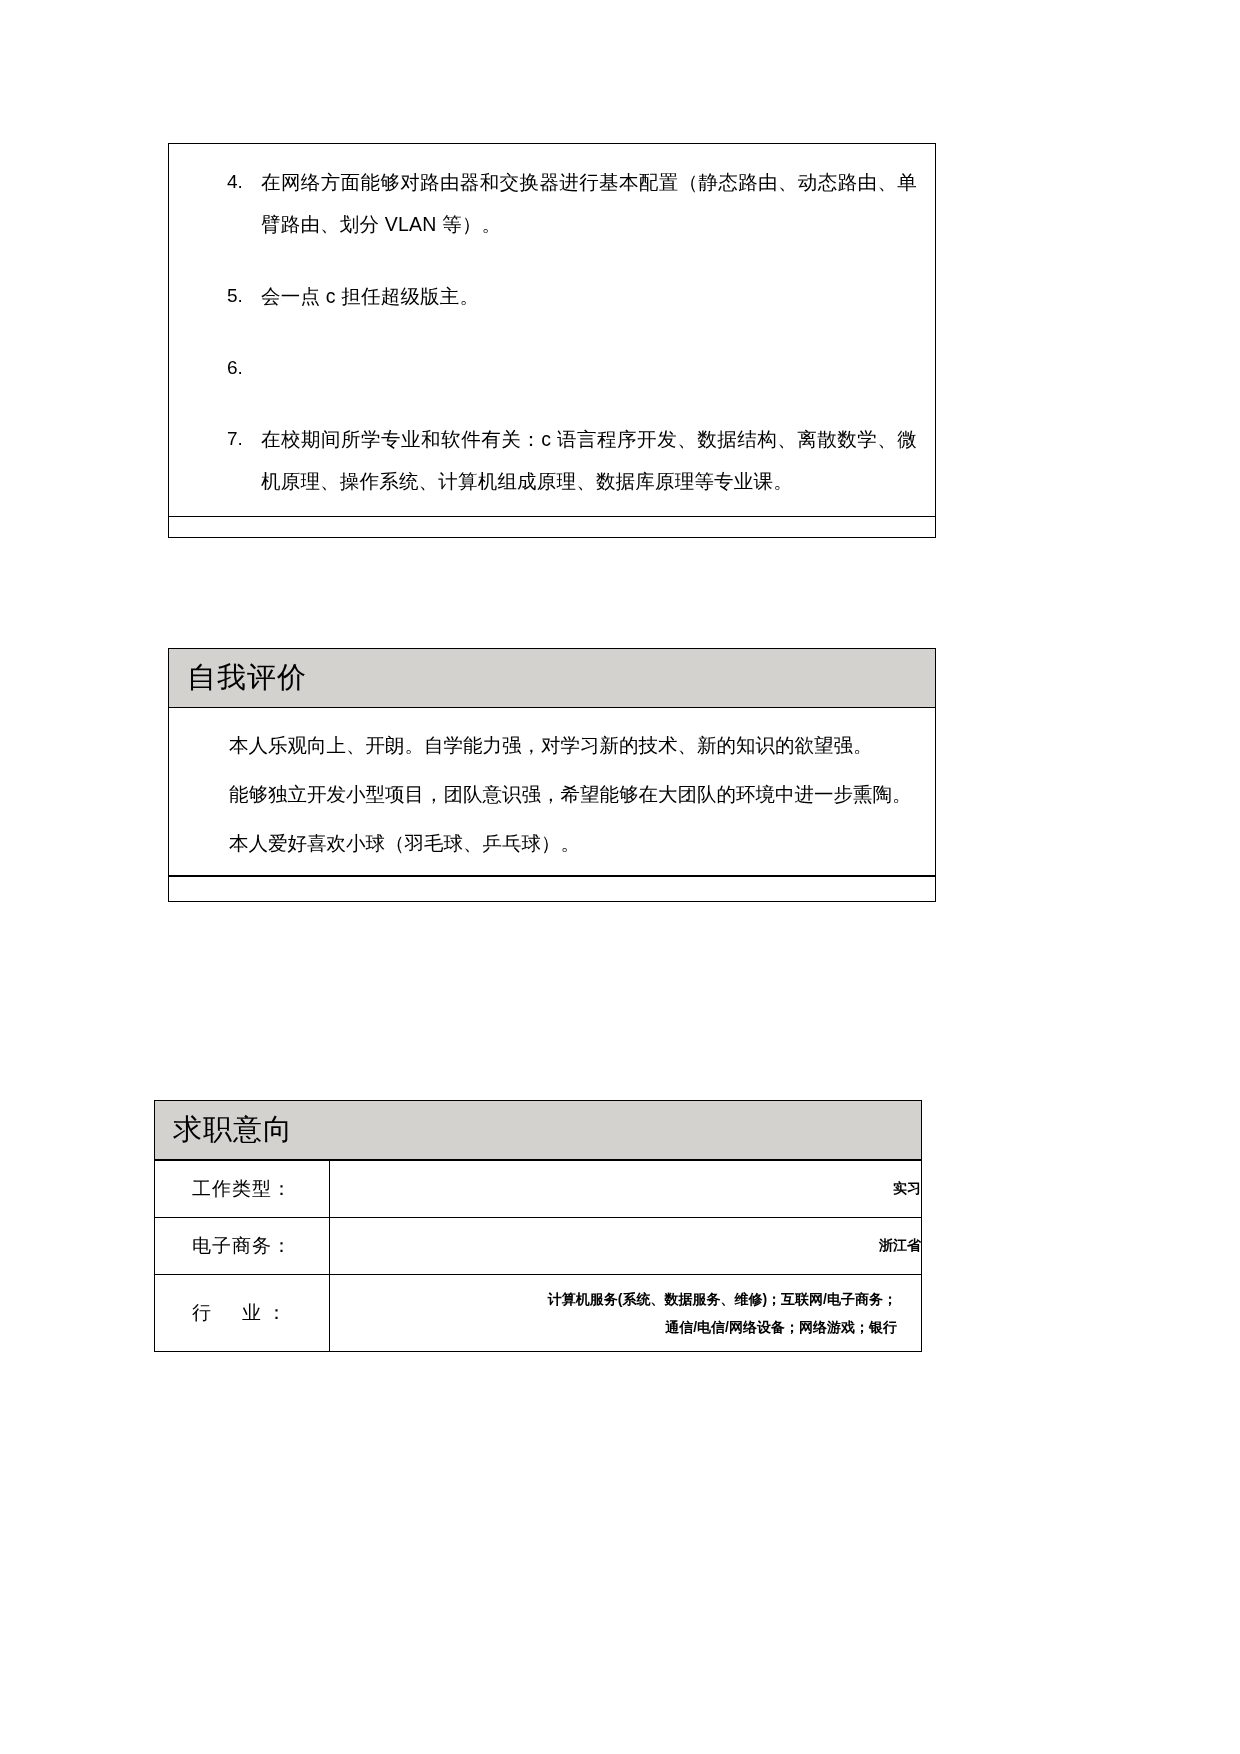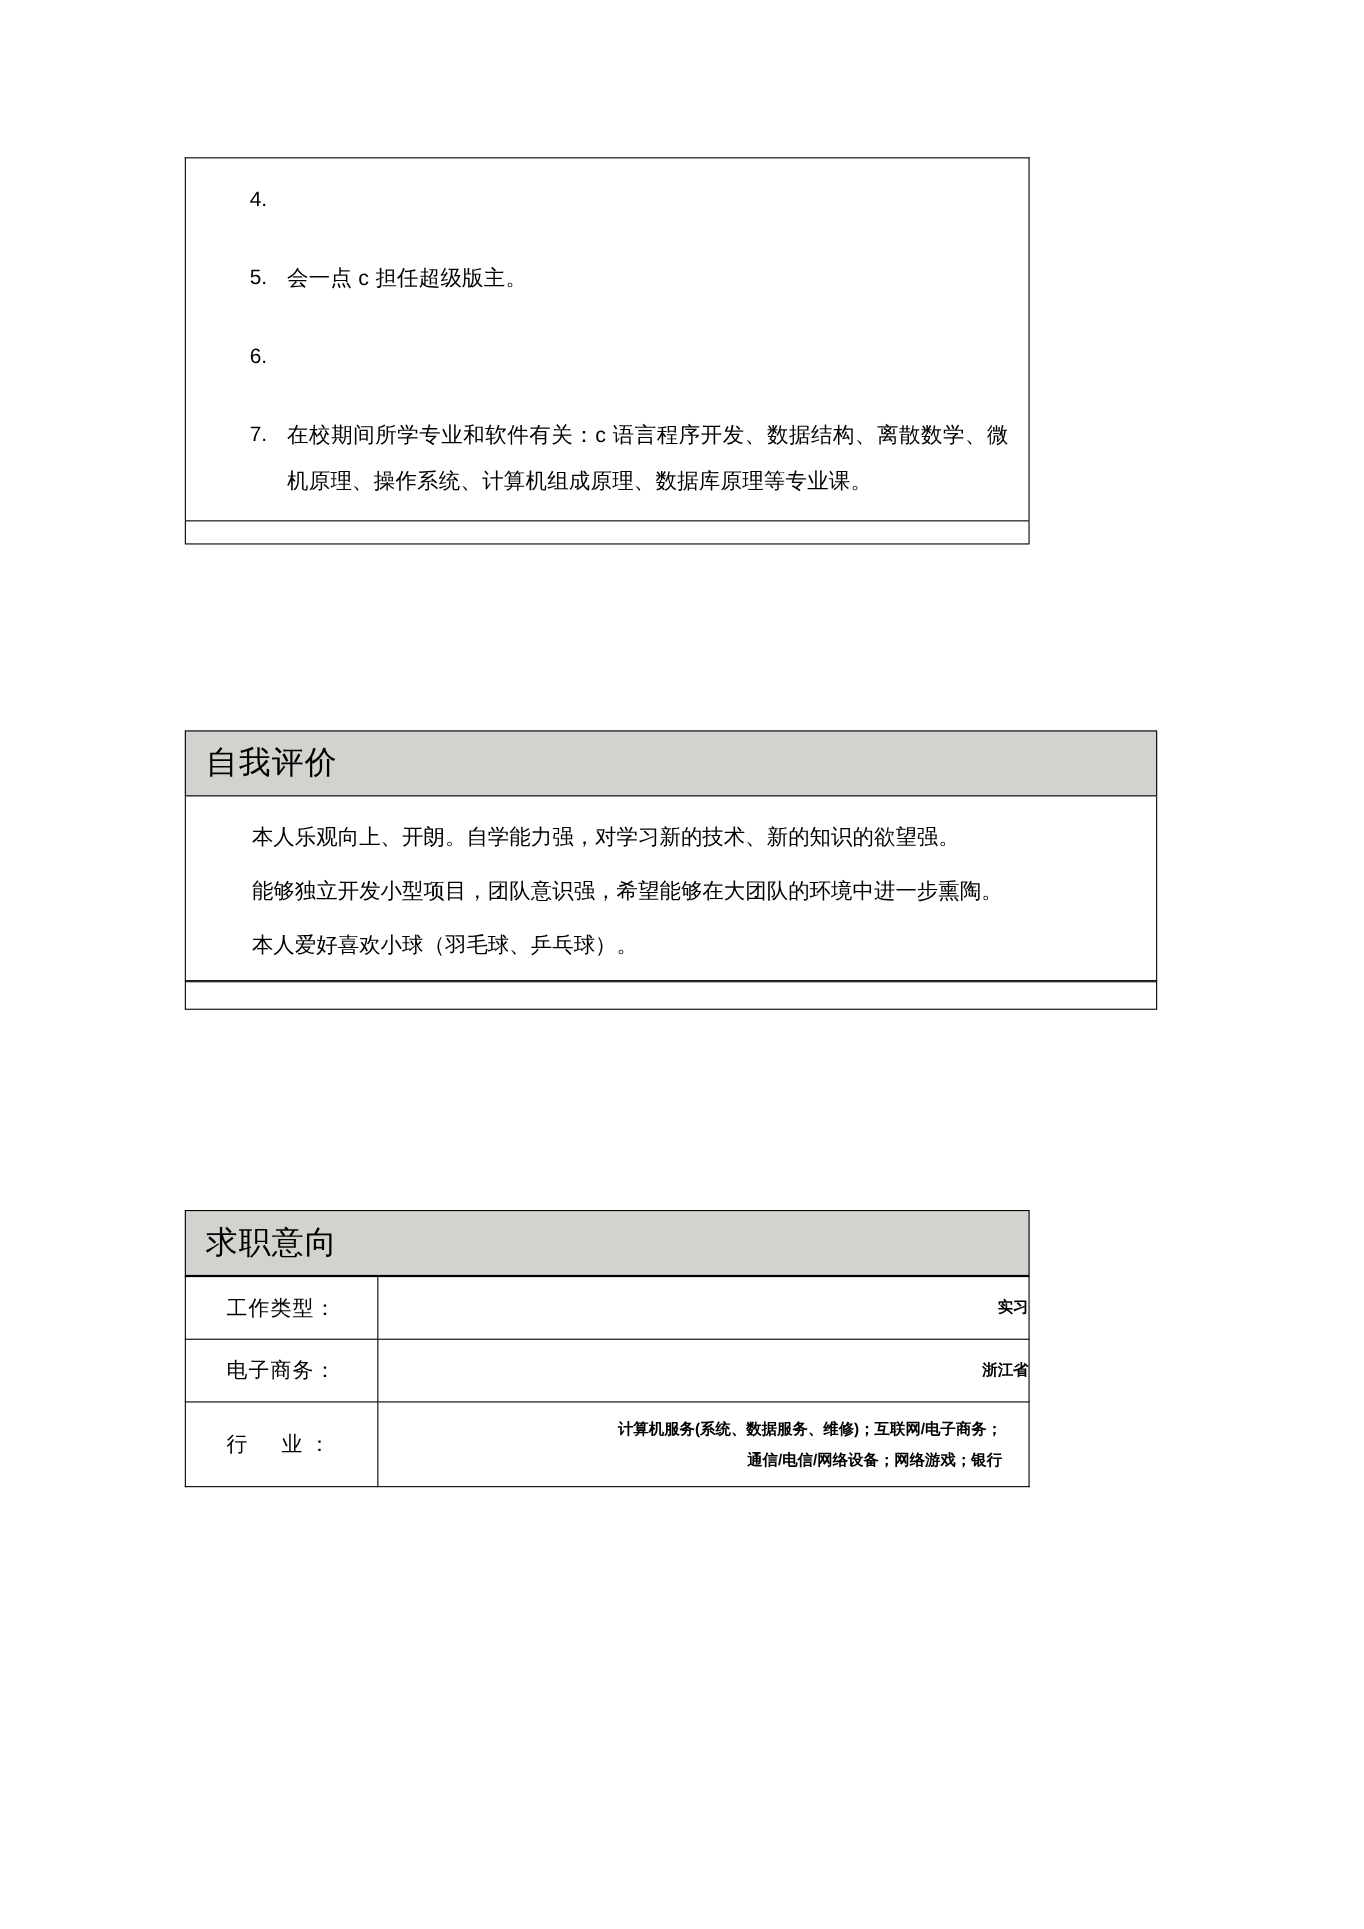--- a/index.html
+++ b/index.html
@@ -78,22 +78,22 @@
     align-items: center;
     padding-left: 18px;
     font-size: 29px;
     letter-spacing: 1px;
   }
 
   
   .eval-wrap {
     position: absolute;
     left: 168px;
-    top: 664px;
-    width: 884px;
+    top: 648px;
+    width: 768px;
   }
   .eval-body {
     border: 1.5px solid #000;
     border-top: none;
     box-sizing: border-box;
     padding: 16px 16px 4px 16px;
     font-size: 19.5px;
     line-height: 2.2;
   }
   .eval-body p {
@@ -105,21 +105,21 @@
   .eval-tail {
     border: 1.5px solid #000;
     border-top: 1.5px solid #000;
     height: 26px;
     box-sizing: border-box;
   }
 
   
   .intent-wrap {
     position: absolute;
-    left: 168px;
+    left: 154px;
     top: 1100px;
     width: 768px;
   }
   .intent-table {
     border-collapse: collapse;
     table-layout: fixed;
     width: 768px;
   }
   .intent-table td {
     border: 1.5px solid #000;
@@ -152,20 +152,21 @@
 </head>
 <body>
 
 <div class="page">
 
   <div class="skills-wrap">
     <div class="skills-box">
       <ol class="skill-list">
         <li>
           <span class="sk-num">4.</span>
+          <span class="sk-text">在网络方面能够对路由器和交换器进行基本配置（静态路由、动态路由、单臂路由、划分 VLAN 等）。</span>
         </li>
         <li>
           <span class="sk-num">5.</span>
           <span class="sk-text">会一点 c 担任超级版主。</span>
         </li>
         <li>
           <span class="sk-num">6.</span>
         </li>
         <li>
           <span class="sk-num">7.</span>

